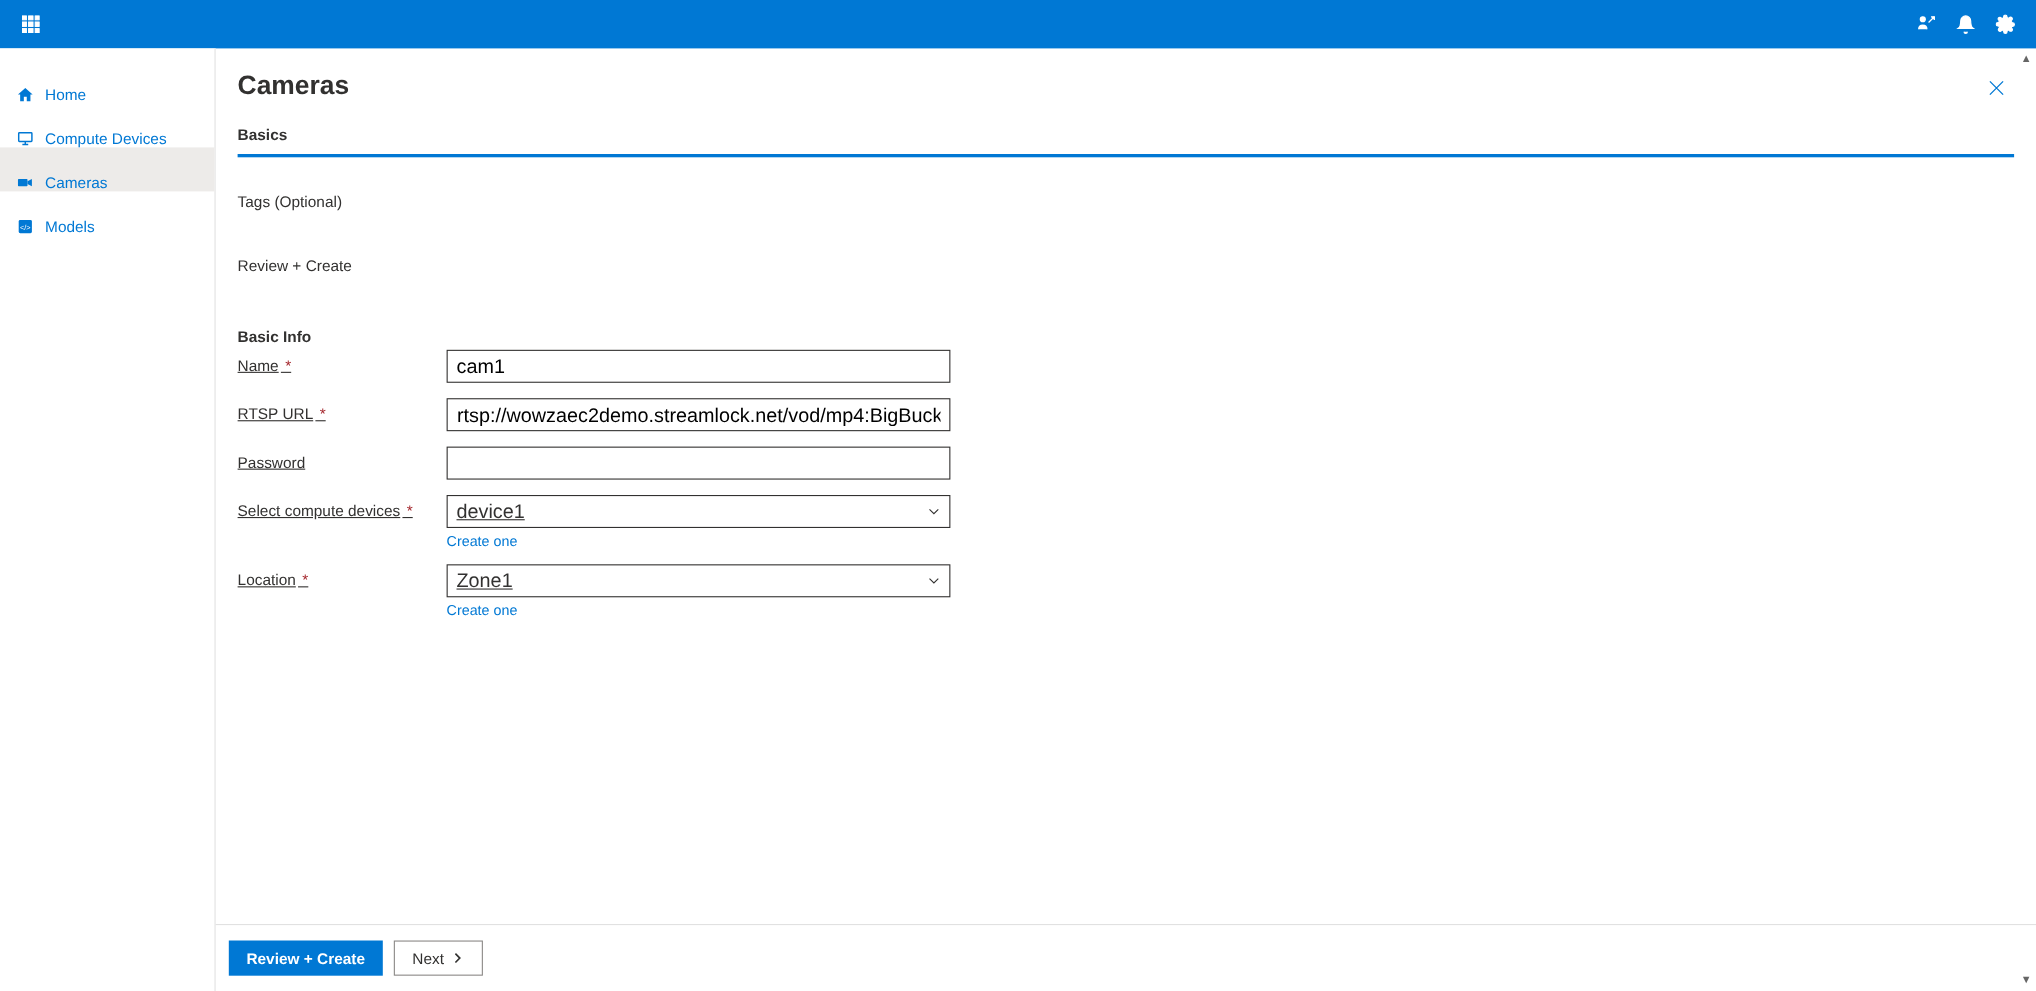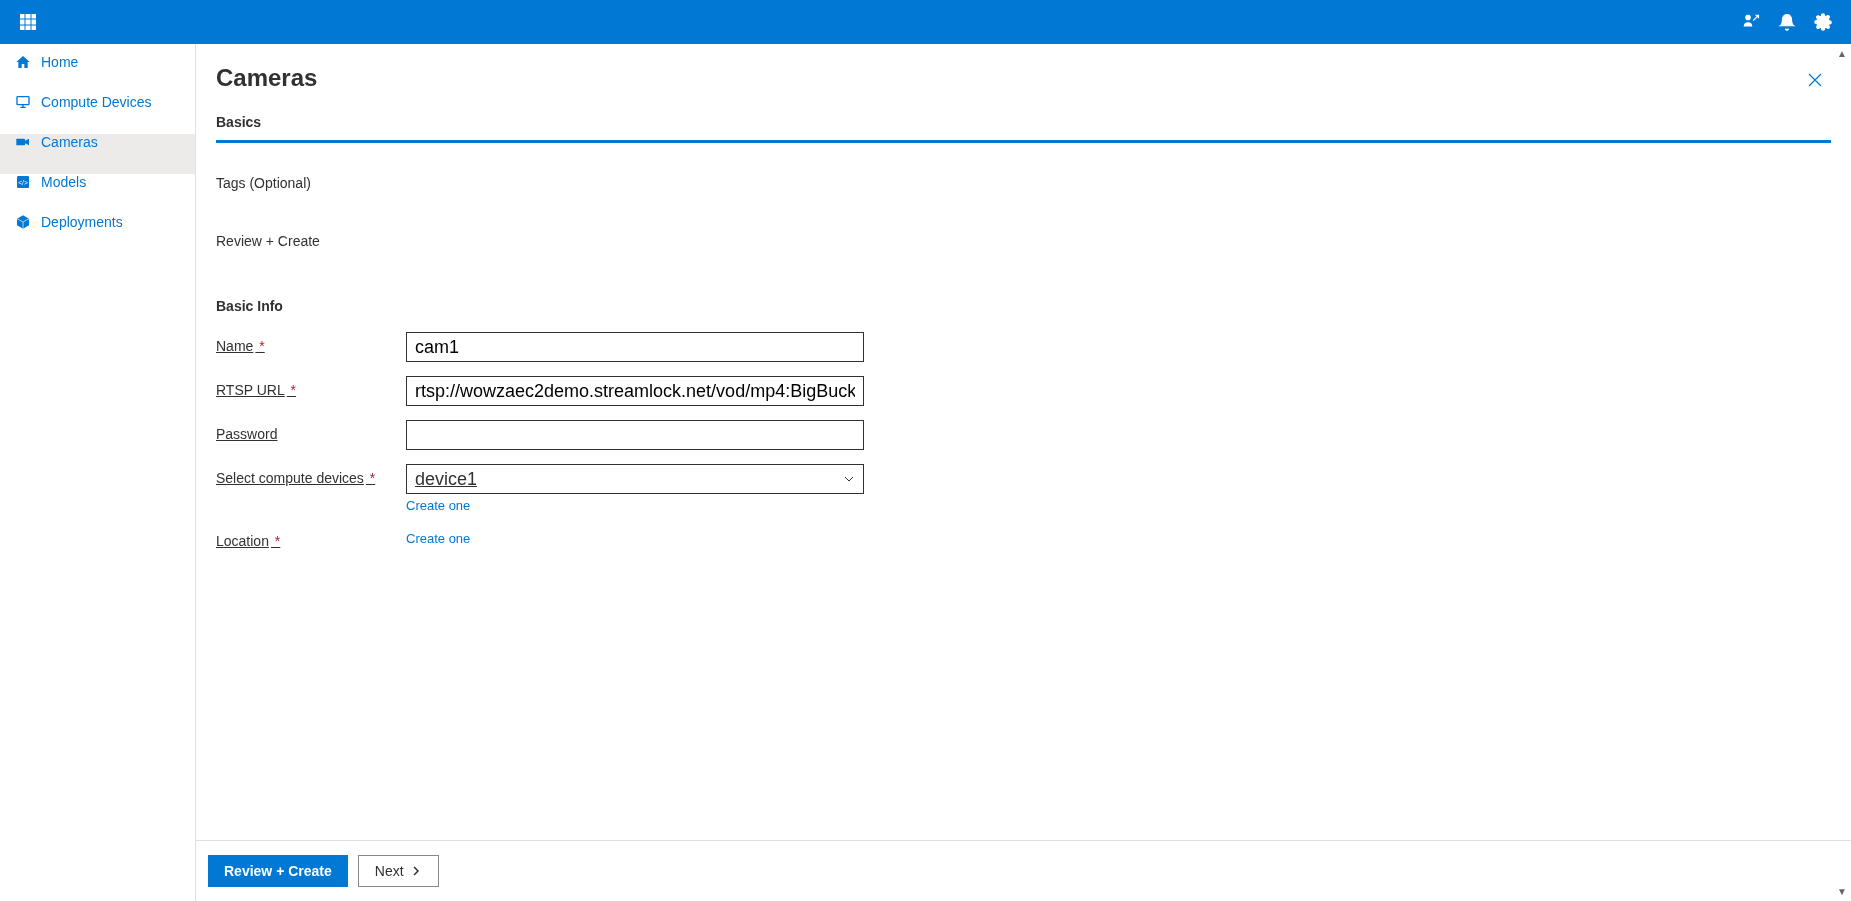--- a/index.html
+++ b/index.html
@@ -8,40 +8,40 @@
 
     
     .topbar { height: 44px; background: #0078d4; display: flex; align-items: center; justify-content: space-between; padding: 0 10px; }
     .topbar-left, .topbar-right { display: flex; align-items: center; }
     .topbar-icon { width: 36px; height: 44px; display: flex; align-items: center; justify-content: center; cursor: pointer; color: #fff; }
     .topbar-icon svg { fill: #fff; stroke: #fff; }
 
     
     .body { flex: 1; display: flex; min-height: 0; }
     .sidebar { width: 196px; background: #fff; border-right: 1px solid #e1e1e1; padding-top: 10px; }
-    .sidebar-item { display: flex; align-items: flex-start; height: 40px; padding: 0 12px; cursor: pointer; color: #0078d4; gap: 10px; border-left: 3px solid transparent; }
+    .sidebar-item { display: flex; align-items: flex-end; height: 40px; padding: 0 12px; cursor: pointer; color: #0078d4; gap: 10px; border-left: 3px solid transparent; }
     .sidebar-item.active { background: #edebe9; font-weight: 400; }
     .sidebar-item .side-icon { width: 16px; height: 16px; display: flex; align-items: center; justify-content: center; }
     .sidebar-item .side-label { font-size: 14px; }
 
     .main { flex: 1; display: flex; flex-direction: column; position: relative; min-width: 0; }
     .main-tri-up, .main-tri-down { position: absolute; right: 4px; font-size: 10px; color: #666; }
     .main-tri-up { top: 4px; }
     .main-tri-down { bottom: 4px; }
 
     .content { flex: 1; padding: 20px 20px 0 20px; overflow: auto; }
     .page-header { display: flex; justify-content: space-between; align-items: flex-start; }
     .page-title { font-size: 24px; font-weight: 600; margin-bottom: 18px; }
     .close-x { width: 32px; height: 32px; display: flex; align-items: center; justify-content: center; cursor: pointer; color: #0078d4; font-size: 16px; }
 
     .tabs { display: flex; gap: 28px; border-bottom: 1px solid transparent; flex-direction: column; }
     .tab { padding: 4px 0 10px 0; cursor: pointer; font-size: 14px; color: #323130; }
     .tab.active { font-weight: 600; border-bottom: 3px solid #0078d4; }
 
-    .section-title { font-weight: 600; margin-top: 38px; margin-bottom: 18px; font-size: 14px; }
+    .section-title { font-weight: 600; margin-top: 38px; margin-bottom: 4px; font-size: 14px; }
 
     .form-row { display: flex; align-items: flex-start; margin-bottom: 14px; text-decoration: underline; }
     .form-label { width: 190px; padding-top: 6px; font-size: 14px; }
     .req { color: #a4262c; margin-left: 2px; }
     .form-field { width: 458px; }
     .text-input, .select-box { width: 100%; height: 30px; border: 1px solid #323130; padding: 0 8px; font-size: 18px; font-family: inherit; background: #fff; }
     .select-box { display: flex; align-items: center; justify-content: space-between; cursor: pointer; }
     .select-box .chev { color: #323130; }
     .helper-link { color: #0078d4; font-size: 13px; margin-top: 4px; display: inline-block; cursor: pointer; }
 
@@ -127,30 +127,20 @@
       </div>
       <div class="sidebar-item">
         <span class="side-icon">
           <svg width="16" height="16" viewBox="0 0 24 24" fill="#0078d4">
               <rect x="3" y="3" width="18" height="18" rx="2"></rect>
               <text x="12" y="16" font-size="10" text-anchor="middle" fill="#fff">&lt;/&gt;</text>
             </svg>
         </span>
         <span class="side-label">Models</span>
       </div>
-      <div class="sidebar-item">
-        <span class="side-icon">
-          <svg width="16" height="16" viewBox="0 0 24 24" fill="#0078d4">
-              <path d="M12 2l9 5v10l-9 5-9-5V7z"></path>
-              <path d="M12 22V12l9-5" fill="none" stroke="#fff" stroke-width="1"></path>
-              <path d="M12 12L3 7" fill="none" stroke="#fff" stroke-width="1"></path>
-            </svg>
-        </span>
-        <span class="side-label">Deployments</span>
-      </div>
     </div>
 
     <div class="main">
       <span class="main-tri-up">▲</span>
 
       <div class="content">
         <div class="page-header">
           <div class="page-title">Cameras</div>
           <div class="close-x">
             <svg width="14" height="14" viewBox="0 0 14 14" stroke="#0078d4" stroke-width="1.2">
@@ -210,20 +200,28 @@
             </div>
             <span class="helper-link">Create one</span>
           </div>
         </div>
 
         <div class="form-row">
           <div class="form-label">
             <span>Location</span><span class="req"> *</span>
           </div>
           <div class="form-field">
+            <div class="select-box">
+              <span>Zone1</span>
+              <span class="chev">
+                <svg width="12" height="12" viewBox="0 0 12 12" fill="none" stroke="#323130" stroke-width="1">
+                    <path d="M2 4l4 4 4-4"></path>
+                  </svg>
+              </span>
+            </div>
             <span class="helper-link">Create one</span>
           </div>
         </div>
       </div>
 
       <div class="footer">
         <button class="btn btn-primary">
           <span>Review + Create</span>
         </button>
         <button class="btn btn-secondary">

